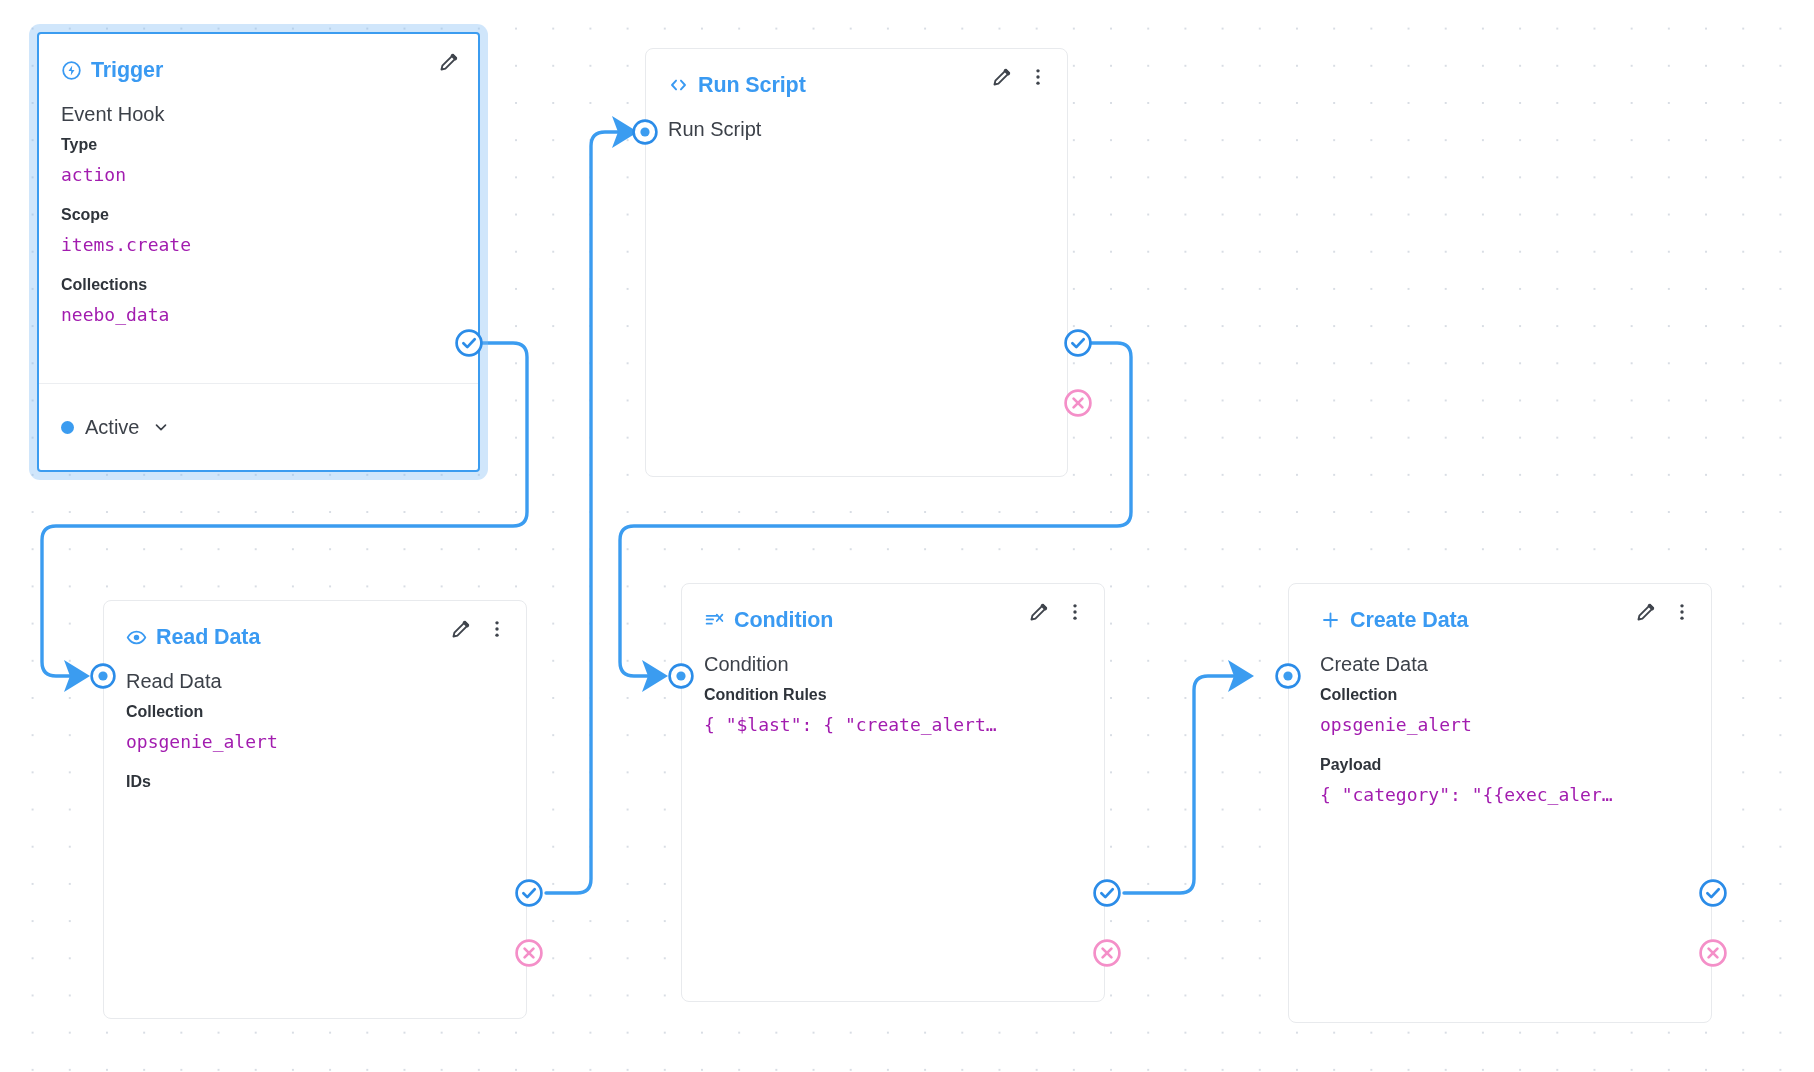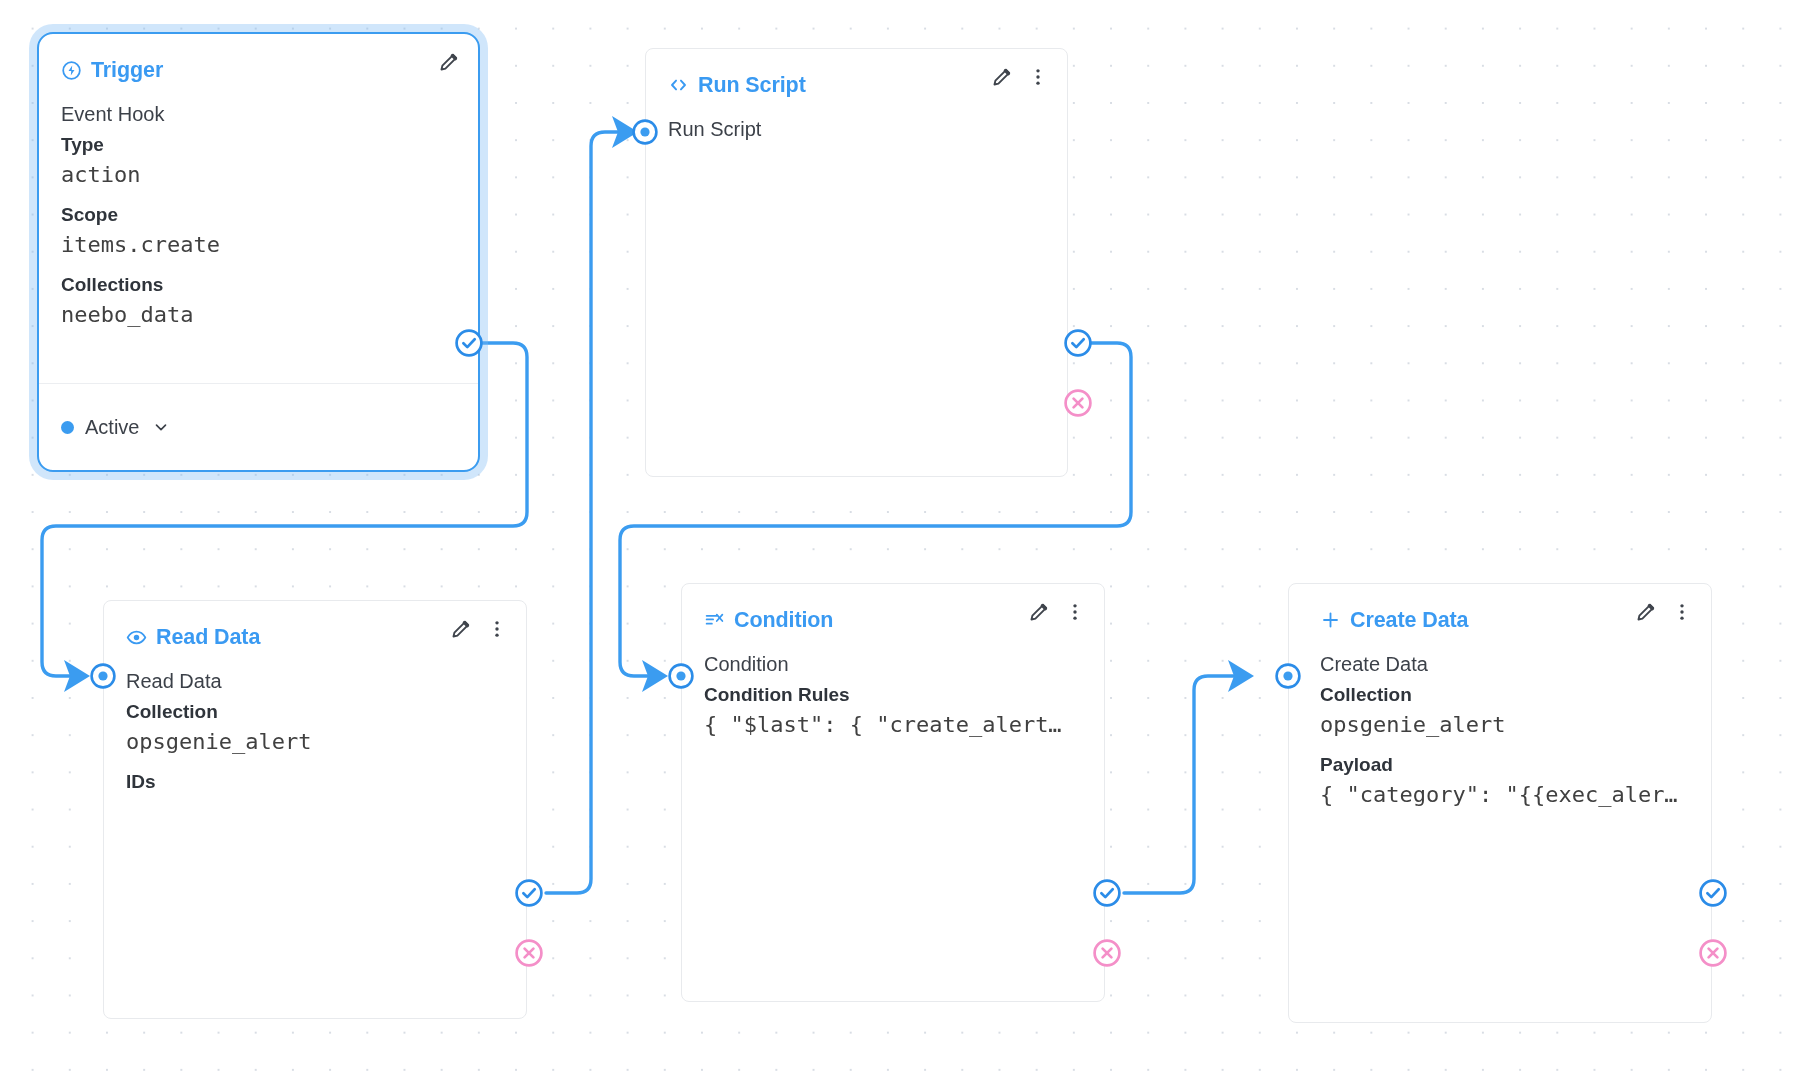--- a/index.html
+++ b/index.html
@@ -38,21 +38,21 @@
   .node {
     position: absolute;
     box-sizing: border-box;
     background: #ffffff;
     border: 1.5px solid #e8eaed;
     border-radius: 8px;
     z-index: 3;
   }
   .node.trigger {
     border: 2px solid #3b9cf0;
-    border-radius: 16px;
+    border-radius: 4px;
     box-shadow: 0 0 0 8px rgba(124, 186, 245, 0.36);
     z-index: 4;
   }
 
   .node-header {
     position: relative;
     display: flex;
     align-items: center;
     height: 44px;
     padding: 14px 16px 0 22px;
@@ -99,30 +99,30 @@
   .node-body {
     padding: 6px 22px 0 22px;
   }
   .row-name {
     font-size: 20px;
     color: #3c4149;
     line-height: 32px;
     white-space: nowrap;
   }
   .field-label {
-    font-size: 19px;
+    font-size: 16px;
     font-weight: bold;
     color: #2f343b;
     line-height: 30px;
     white-space: nowrap;
   }
   .field-value {
     font-family: "DejaVu Sans Mono", "Liberation Mono", monospace;
-    font-size: 22px;
-    color: #404040;
+    font-size: 18px;
+    color: #a21caf;
     line-height: 30px;
     white-space: nowrap;
     overflow: hidden;
   }
   .field-gap { height: 10px; }
 
   
   .node-footer {
     position: absolute;
     left: 0;

